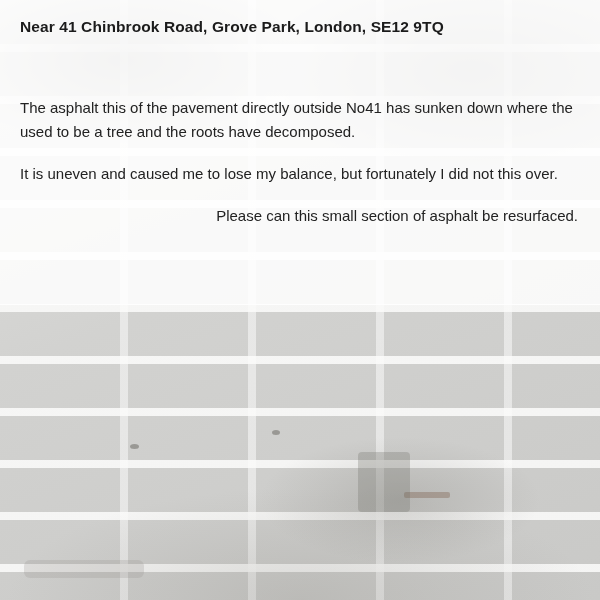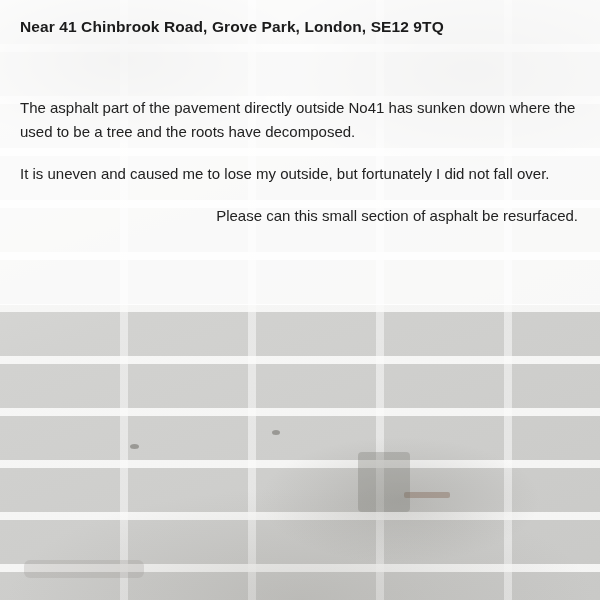--- a/index.html
+++ b/index.html
@@ -111,19 +111,19 @@
     <div class="mark" style="left:130px; top:444px; width:9px; height:5px;"></div>
     <div class="mark" style="left:272px; top:430px; width:8px; height:5px;"></div>
     <div class="mark" style="left:404px; top:492px; width:46px; height:6px; border-radius:2px; background:rgba(120,90,70,0.35);"></div>
     <div class="mark" style="left:358px; top:452px; width:52px; height:60px; border-radius:4px; background:rgba(108,106,100,0.28);"></div>
     <div class="mark" style="left:24px; top:560px; width:120px; height:18px; border-radius:6px; background:rgba(150,148,142,0.25);"></div>
   </div>
 
   <div id="text-panel">
     <div id="title">Near 41 Chinbrook Road, Grove Park, London, SE12 9TQ</div>
     <div id="body-text">
-      <p>The asphalt part of the pavement directly outside No41 has sunken down where the used to be a tree and the roots have decomposed.</p>
-      <p>It is uneven and caused me to lose my outside, but fortunately I did not fall over.</p>
+      <p>The asphalt this of the pavement directly outside No41 has sunken down where the used to be a tree and the roots have decomposed.</p>
+      <p>It is uneven and caused me to lose my balance, but fortunately I did not this over.</p>
       <p>Please can this small section of asphalt be resurfaced.</p>
     </div>
   </div>
 
 </div>
 
 </body></html>

